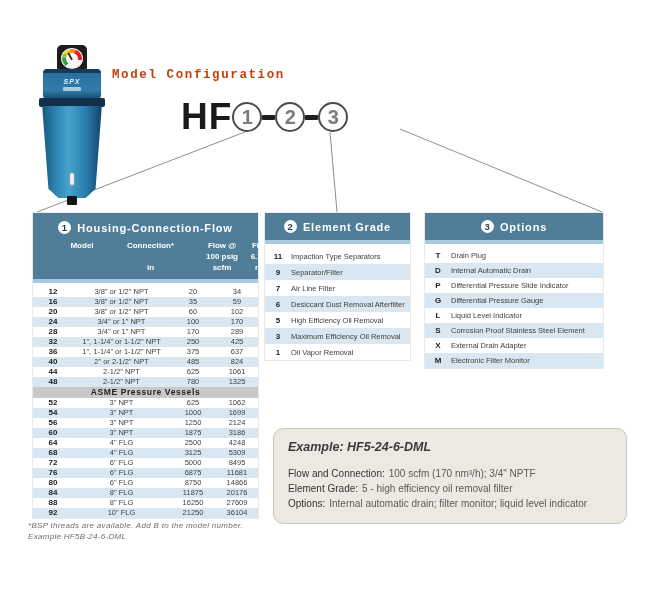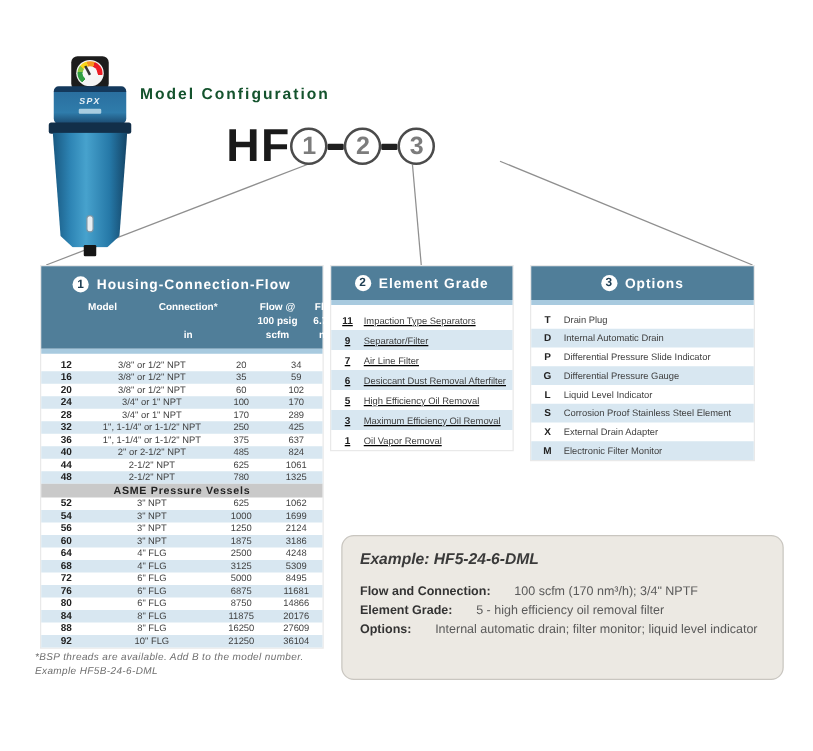--- a/index.html
+++ b/index.html
@@ -22,21 +22,21 @@
   .cap-label { width:18px; height:4px; background:#a9cde0; border-radius:1px; }
   .shoulder { position:absolute; left:11px; top:53px; width:66px; height:9px; background:#122f49; border-radius:2px; }
   .fbody { position:absolute; left:13px; top:61px; width:62px; height:92px;
           background:linear-gradient(90deg,#16547c 0%, #2e85b5 25%, #47a2cd 45%, #2679a8 75%, #123f60 100%);
           clip-path:polygon(2% 0, 98% 0, 97% 10%, 88% 90%, 72% 100%, 28% 100%, 12% 90%, 3% 10%);
   }
   .sight { position:absolute; left:50%; bottom:12px; transform:translateX(-50%); width:6px; height:14px; background:#e8eef2; border:1px solid #7d96a5; border-radius:3px; }
   .drain { position:absolute; left:39px; top:151px; width:10px; height:9px; background:#151515; border-radius:1px; }
 
   
-  .mc-title { position:absolute; left:112px; top:68px; font-size:12.5px; font-weight:bold; letter-spacing:1.6px; color:#14532d; }
+  .mc-title { position:absolute; left:112px; top:68px; font-size:12.5px; font-weight:bold; letter-spacing:1.6px; color:#c2410c;font-family:Liberation Mono, monospace; }
   .code-line { position:absolute; left:181px; top:97px; height:40px; display:flex; align-items:center; gap:0; }
   .hf { font-size:37px; font-weight:bold; color:#1a1a1a; letter-spacing:1px; line-height:40px; }
   .circ { width:30px; height:30px; border:2.5px solid #4b4b4b; border-radius:50%; background:#fff;
           display:flex; align-items:center; justify-content:center;
           font-size:20px; font-weight:bold; color:#7c7c7c; }
   .dash { width:13px; height:5px; background:#1f1f1f; border-radius:1px; }
 
   
   .lines { position:absolute; inset:0; width:650px; height:601px; pointer-events:none; }
 
@@ -58,32 +58,32 @@
   .t1-body .t1-row:nth-child(even) { background:#d8e7f1; }
   .t1-row .cell { font-size:7.5px; color:#3f3f3f; text-align:center; white-space:nowrap; overflow:hidden; }
   .t1-row .model { font-weight:bold; color:#222; font-size:8px;text-align:center; }
   .asme { height:11px; line-height:11px; background:#c9c9c9; color:#222; text-align:center; font-size:8.5px; font-weight:bold; letter-spacing:0.6px; }
 
   
   .t2 { left:265px; width:145px; }
   .t3 { left:425px; width:178px; }
   .t2 .tbl-head, .t3 .tbl-head { height:27px; display:flex; align-items:center; justify-content:center; }
   .code-row { display:flex; align-items:center; }
-  .t2 .code-row { height:16px;text-decoration:underline; }
+  .t2 .code-row { height:16px; }
   .t3 .code-row { height:15px; }
   .code-body .code-row:nth-child(even) { background:#d8e7f1; }
   .code-row .code { width:26px; text-align:center; font-size:8px; font-weight:bold; color:#222; flex:0 0 auto; }
   .code-row .lbl { font-size:7.5px; color:#3f3f3f; white-space:nowrap; }
 
   
-  .ex-box { position:absolute; left:273px; top:428px; width:354px; height:116px;
+  .ex-box { position:absolute; left:273px; top:428px; width:354px; height:96px;
             background:#ece9e3; border:1px solid #c9c6c0; border-radius:10px; padding:11px 14px; }
   .ex-title { font-size:12.5px; font-weight:bold; font-style:italic; color:#3a3a3a; margin-bottom:12px; }
   .ex-line { font-size:10px; color:#5a5a5a; line-height:15px; white-space:nowrap; }
-  .ex-label { font-weight:bold; color:#333; margin-right:19px; }
+  .ex-label { font-weight:normal; color:#333; margin-right:4px; }
 
   
   .footnote { position:absolute; left:28px; top:521px; font-size:8px; font-style:italic; color:#6e6e6e; letter-spacing:0.3px; line-height:10.5px; }
 </style>
 </head>
 <body>
 
 <div class="canvas">
 
   <svg class="lines" viewBox="0 0 650 601" xmlns="http://www.w3.org/2000/svg">

